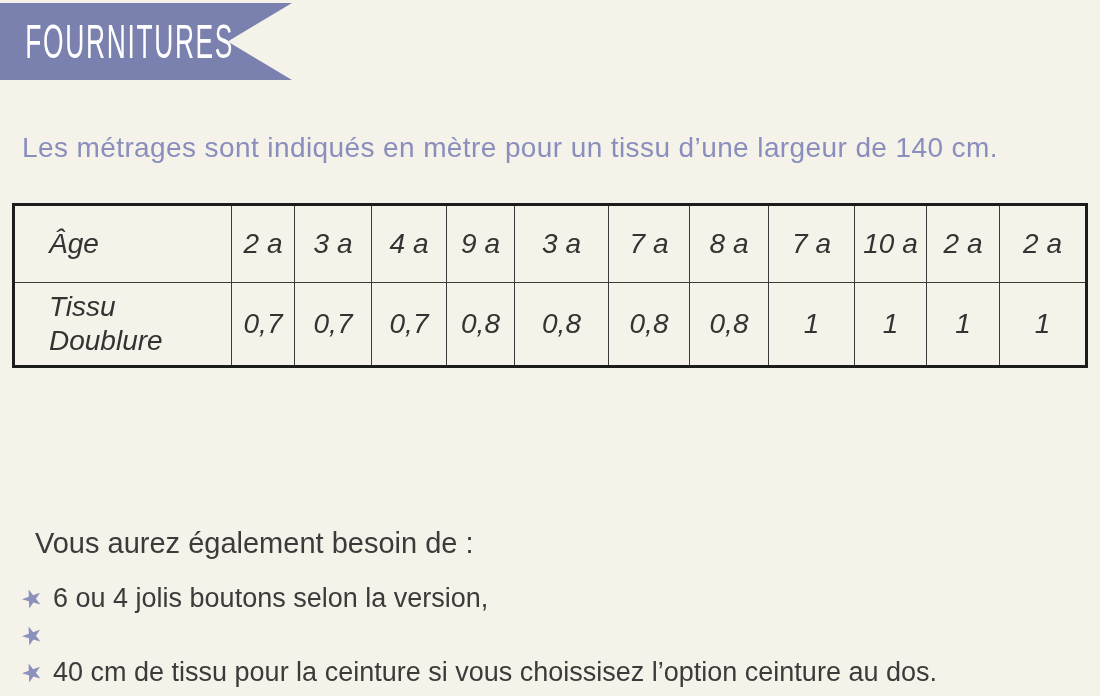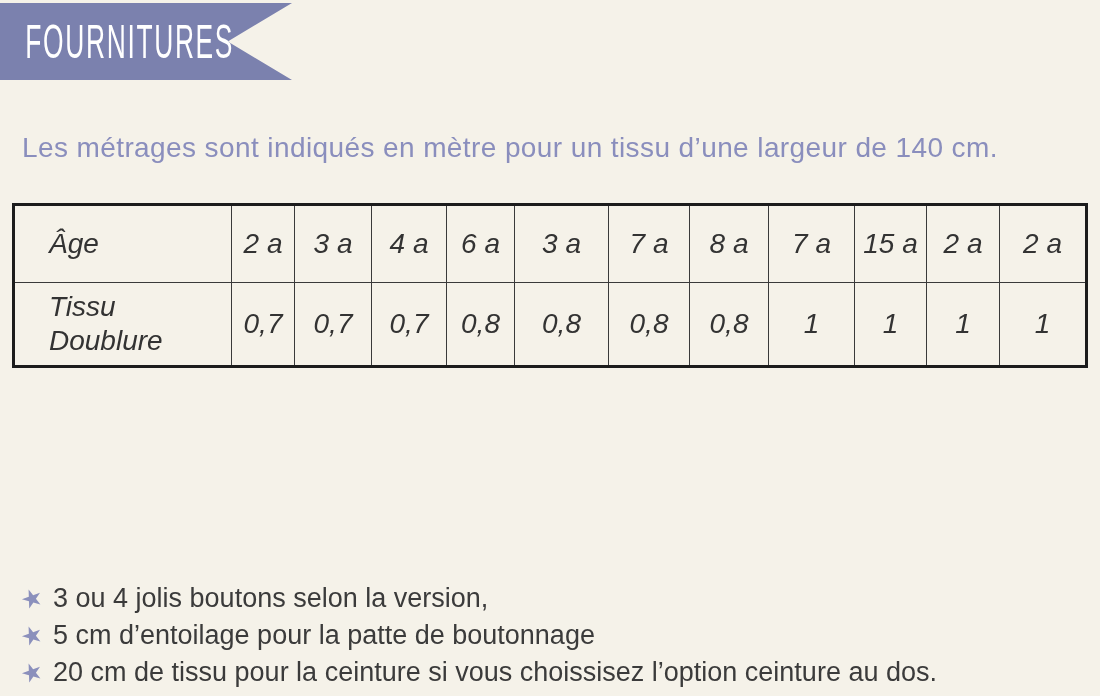--- a/index.html
+++ b/index.html
@@ -119,26 +119,26 @@
         <col style="width: 72px;">
         <col style="width: 73px;">
         <col style="width: 87px;">
       </colgroup>
     <thead>
       <tr id="supplies-header-row">
           <th class="row-label">Âge</th>
           <th>2 a</th>
           <th>3 a</th>
           <th>4 a</th>
-          <th>6 a</th>
+          <th>9 a</th>
           <th>3 a</th>
           <th>7 a</th>
           <th>8 a</th>
           <th>7 a</th>
-          <th>15 a</th>
+          <th>10 a</th>
           <th>2 a</th>
           <th>2 a</th>
         </tr>
     </thead>
     <tbody id="supplies-body">
         <tr>
           <td class="row-label">Tissu Doublure</td>
           <td>0,7</td>
           <td>0,7</td>
           <td>0,7</td>
@@ -147,29 +147,29 @@
           <td>0,8</td>
           <td>0,8</td>
           <td>1</td>
           <td>1</td>
           <td>1</td>
           <td>1</td>
         </tr>
       </tbody>
   </table>
 
+  <p class="also-heading">Vous aurez également besoin de :</p>
 
   <ul class="bullets" id="bullet-list">
       <li>
         <span class="star">★</span>
-        <span>3 ou 4 jolis boutons selon la version,</span>
+        <span>6 ou 4 jolis boutons selon la version,</span>
       </li>
       <li>
         <span class="star">★</span>
-        <span>5 cm d’entoilage pour la patte de boutonnage</span>
       </li>
       <li>
         <span class="star">★</span>
-        <span>20 cm de tissu pour la ceinture si vous choissisez l’option ceinture au dos.</span>
+        <span>40 cm de tissu pour la ceinture si vous choissisez l’option ceinture au dos.</span>
       </li>
     </ul>
 
 </div>
 
 </body></html>

